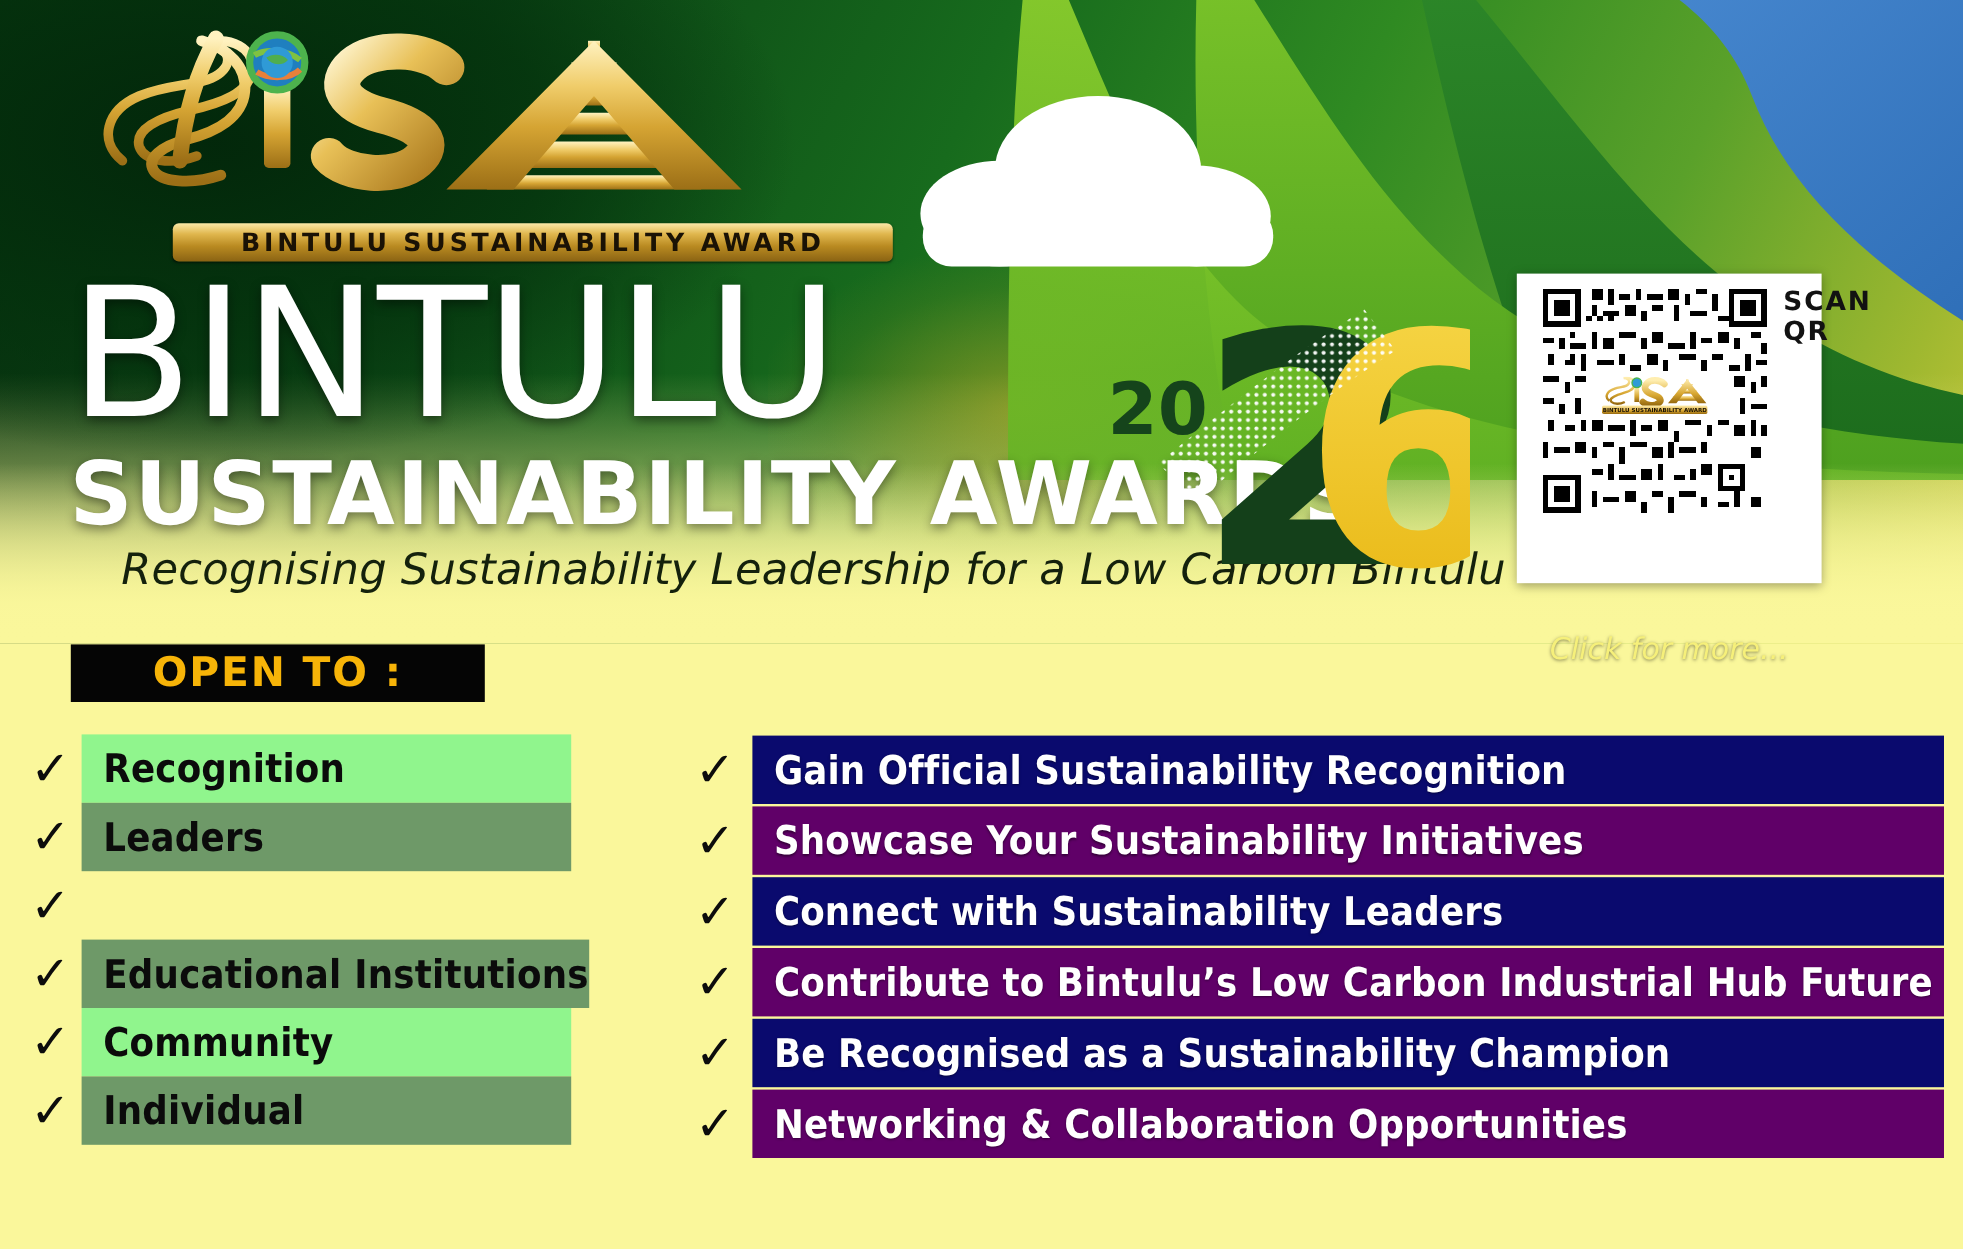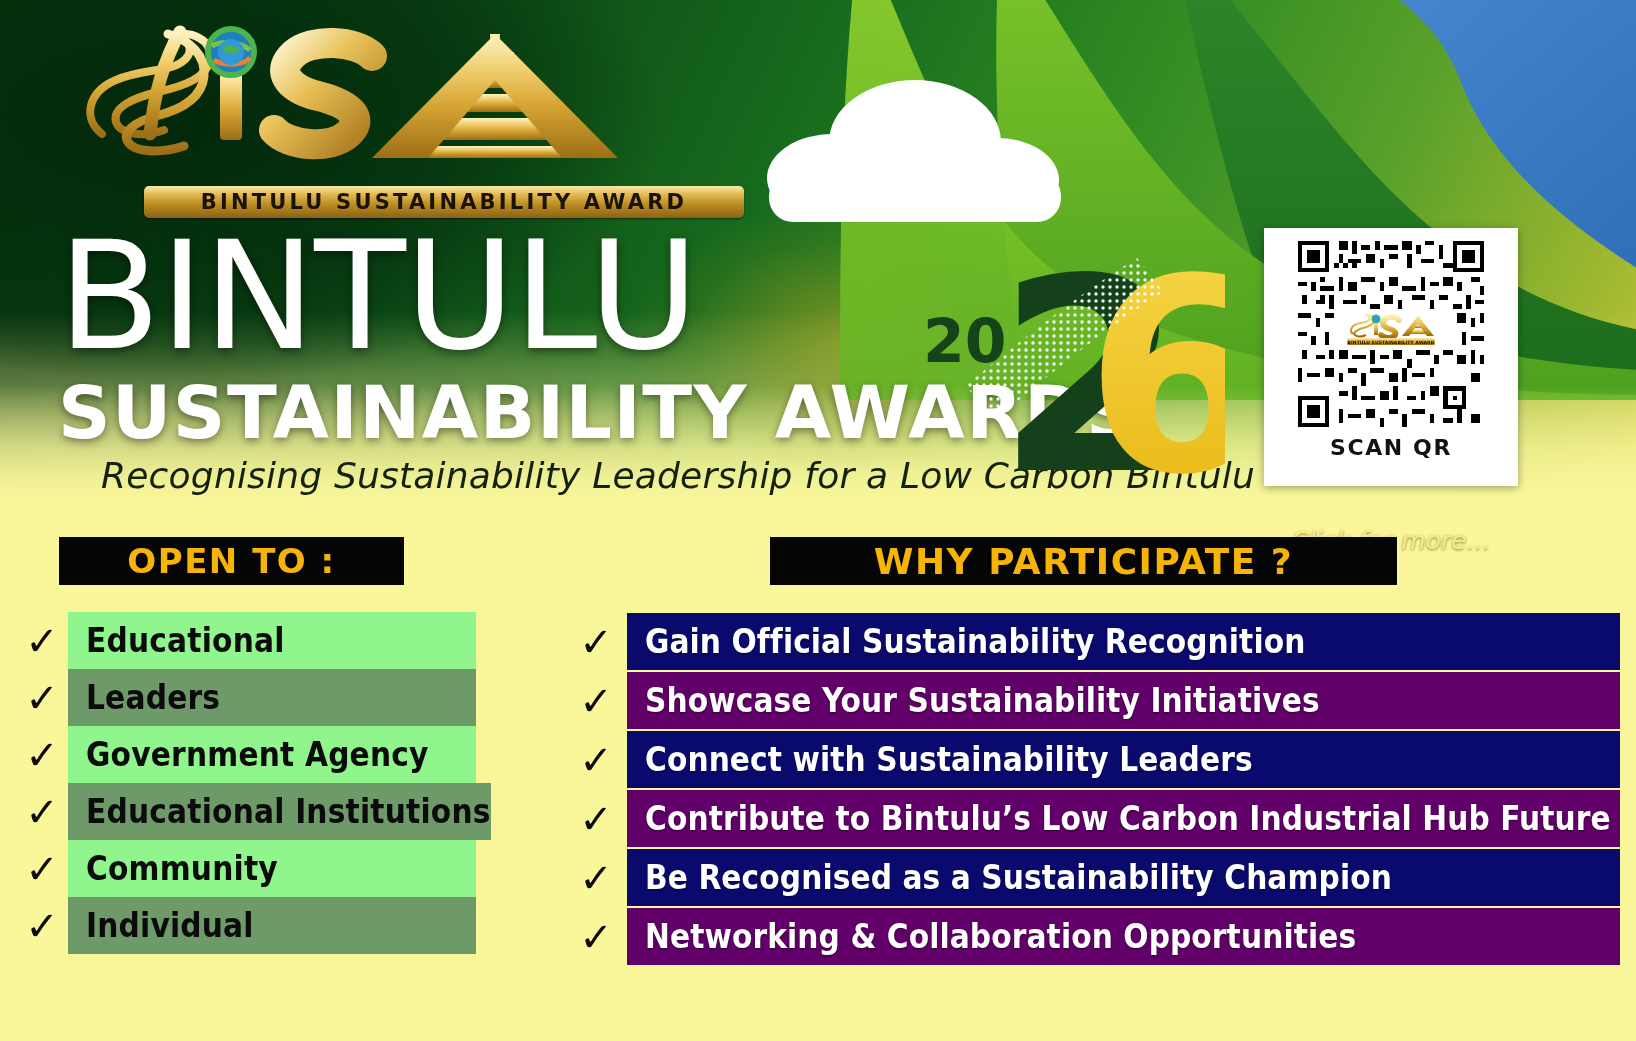--- a/index.html
+++ b/index.html
@@ -116,21 +116,21 @@
   
   .year-badge{ position:absolute; left:905px; top:236px; width:320px; height:260px; }
   .year-badge svg{ display:block; }
 
   
   .qr-card{
     position:absolute; left:1264px; top:228px;
     width:254px; height:258px;
     background:#ffffff;
     box-shadow:0 2px 8px rgba(0,0,0,.35);
-    display:flex; flex-direction:column; align-items:center;
+    display:flex; flex-direction:row; align-items:flex-start;
     padding:8px 8px 0 8px;
   }
   .qr-matrix{ width:214px; height:196px; position:relative; }
   .qr-matrix svg{ display:block; }
   .qr-center-logo{
     position:absolute; left:50%; top:48%;
     transform:translate(-50%,-50%);
     width:90px; height:34px;
     background:#ffffff;
     display:flex; align-items:center; justify-content:center;
@@ -513,42 +513,36 @@
         </svg>
       </div>
     </div>
     <div class="qr-caption">SCAN QR</div>
   </div>
   <div class="qr-click">Click for more...</div>
 
   <div class="banner" id="banner-open">
     <span>OPEN TO :</span>
   </div>
-  <div class="banner" id="banner-why">
-    <span>WHY PARTICIPATE ?</span>
-  </div>
 
   <div class="col" id="col-open">
     <div class="row tone-a">
       <div class="check">✓</div>
       <div class="chip">
-        <span>Educational</span>
+        <span>Recognition</span>
       </div>
     </div>
     <div class="row tone-b">
       <div class="check">✓</div>
       <div class="chip">
         <span>Leaders</span>
       </div>
     </div>
     <div class="row tone-a">
       <div class="check">✓</div>
-      <div class="chip">
-        <span>Government Agency</span>
-      </div>
     </div>
     <div class="row tone-b">
       <div class="check">✓</div>
       <div class="chip">
         <span>Educational Institutions</span>
       </div>
     </div>
     <div class="row tone-a">
       <div class="check">✓</div>
       <div class="chip">

